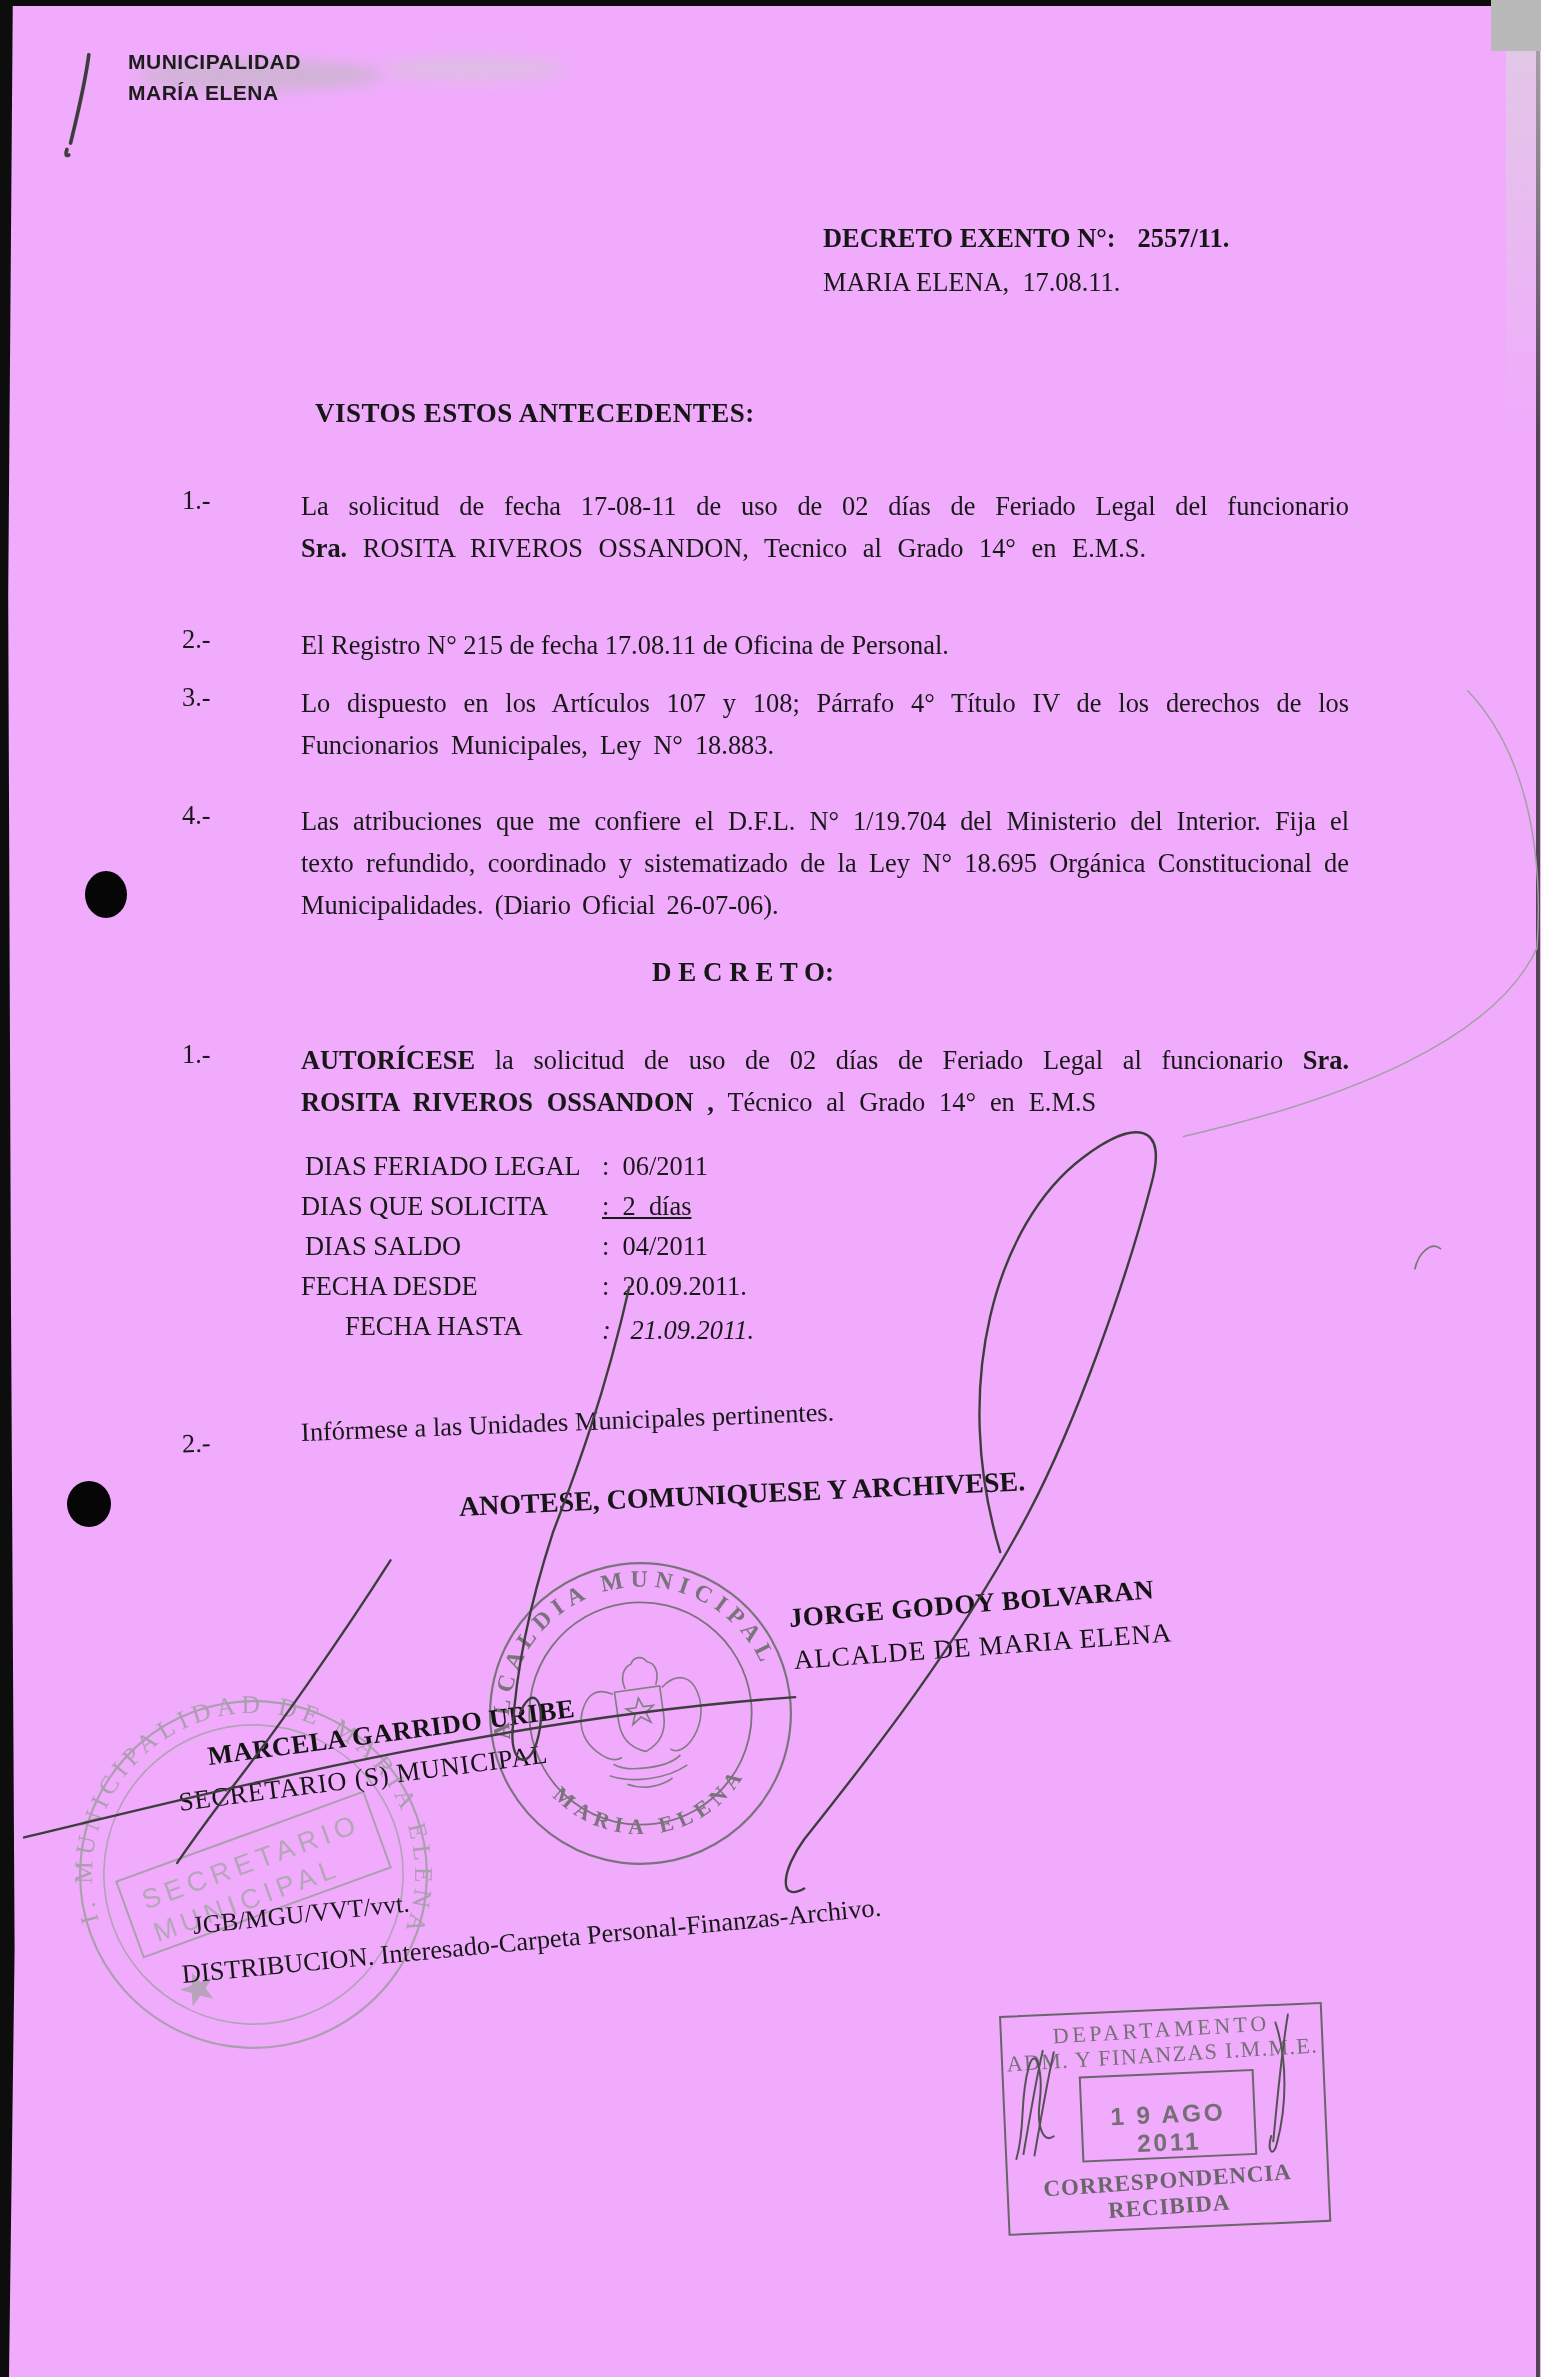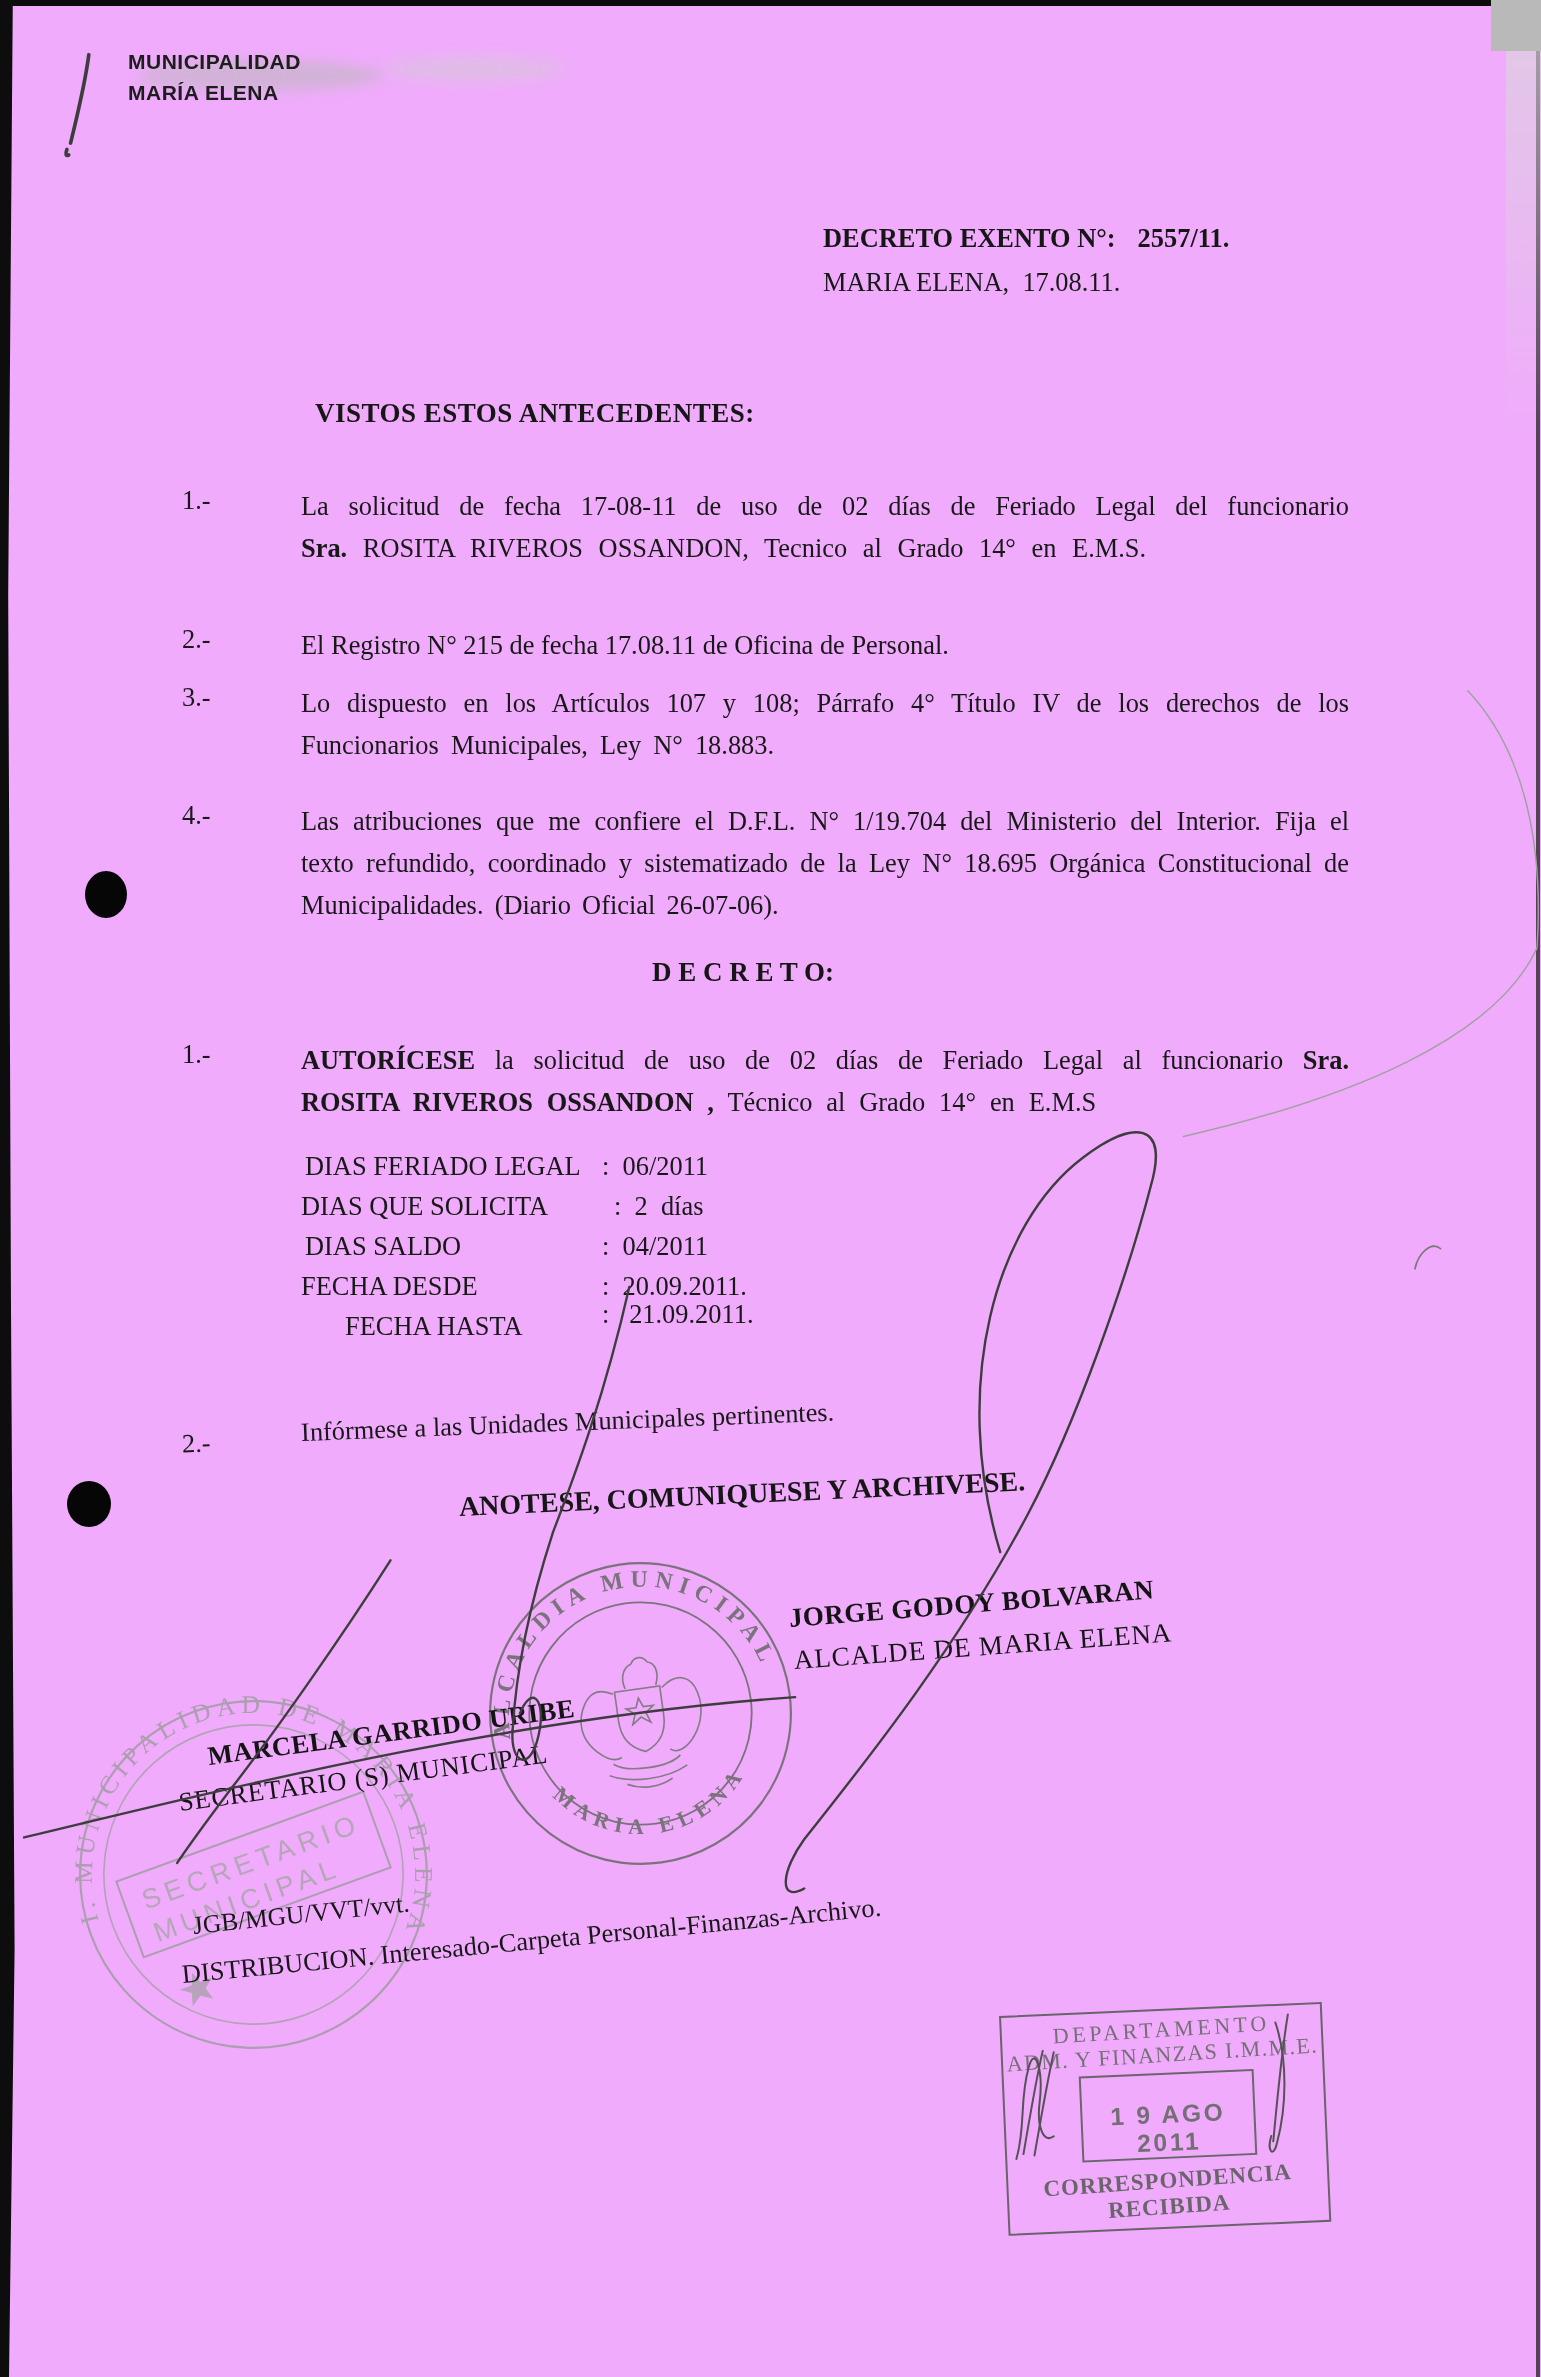--- a/index.html
+++ b/index.html
@@ -89,27 +89,27 @@
 
   <div class="abs num" style="left:182px;top:1039px;">1.-</div>
   <div class="abs body-txt just" style="left:301px;top:1039px;width:1048px;word-spacing:7.3px;">
     <span class="b">AUTORÍCESE</span><span> la solicitud de uso de 02  días de Feriado Legal al funcionario </span><span class="b">Sra. ROSITA RIVEROS OSSANDON ,</span><span> Técnico al Grado 14° en  E.M.S</span>
   </div>
 
   <div class="abs" style="left:301px;top:1145px;width:820px;">
     <div class="abs body-txt" style="left:4px;top:0;">DIAS FERIADO LEGAL</div>
     <div class="abs body-txt pre" style="left:301px;top:0;">:  06/2011</div>
     <div class="abs body-txt" style="left:0;top:40px;">DIAS QUE SOLICITA</div>
-    <div class="abs body-txt pre" style="left:313px;top:40px;">:  2  días</div>
+    <div class="abs body-txt pre" style="left:301px;top:40px;text-decoration:underline;">:  2  días</div>
     <div class="abs body-txt" style="left:4px;top:80px;">DIAS SALDO</div>
     <div class="abs body-txt pre" style="left:301px;top:80px;">:  04/2011</div>
     <div class="abs body-txt" style="left:0;top:120px;">FECHA DESDE</div>
     <div class="abs body-txt pre" style="left:301px;top:120px;">:  20.09.2011.</div>
     <div class="abs body-txt" style="left:0;top:160px;margin-left:44px;">FECHA HASTA</div>
-    <div class="abs body-txt pre" style="left:301px;top:148px;">:   21.09.2011.</div>
+    <div class="abs body-txt pre" style="left:301px;top:164px;font-style:italic;">:   21.09.2011.</div>
   </div>
 
   <div class="abs num" style="left:182px;top:1428px;transform:rotate(-2deg);">2.-</div>
   <div class="abs body-txt" style="left:301px;top:1411px;transform:rotate(-2.2deg);transform-origin:left center;">Infórmese a las Unidades Municipales pertinentes.</div>
 
   <div class="abs b" style="left:459px;top:1491px;font-size:28px;transform:rotate(-2.6deg);transform-origin:left center;">ANOTESE, COMUNIQUESE Y ARCHIVESE.</div>
 
   <svg class="abs" style="left:71px;top:1692px;transform:rotate(-20deg);opacity:.8;" width="365" height="365" viewBox="0 0 400 400">
     <circle cx="200" cy="200" r="190" fill="none" stroke="#9b9b9b" stroke-width="2.4"></circle>
     <circle cx="200" cy="200" r="164" fill="none" stroke="#a2a2a2" stroke-width="1.8"></circle>

